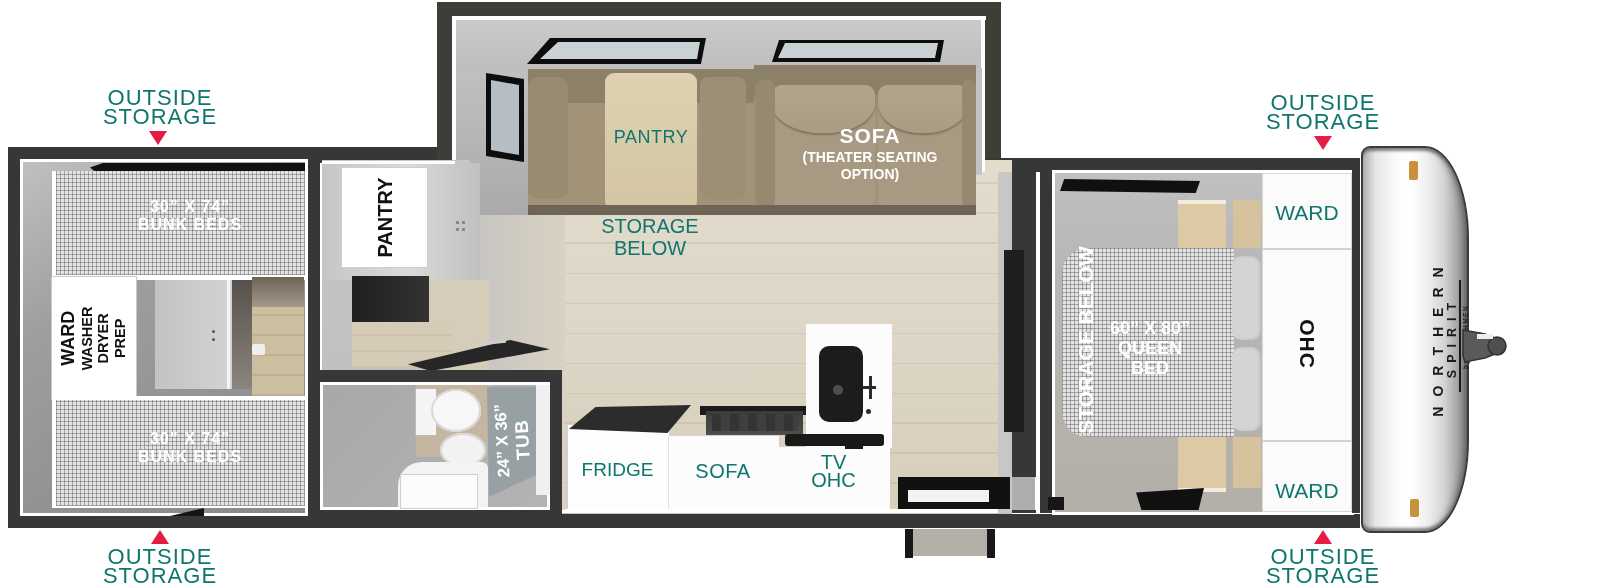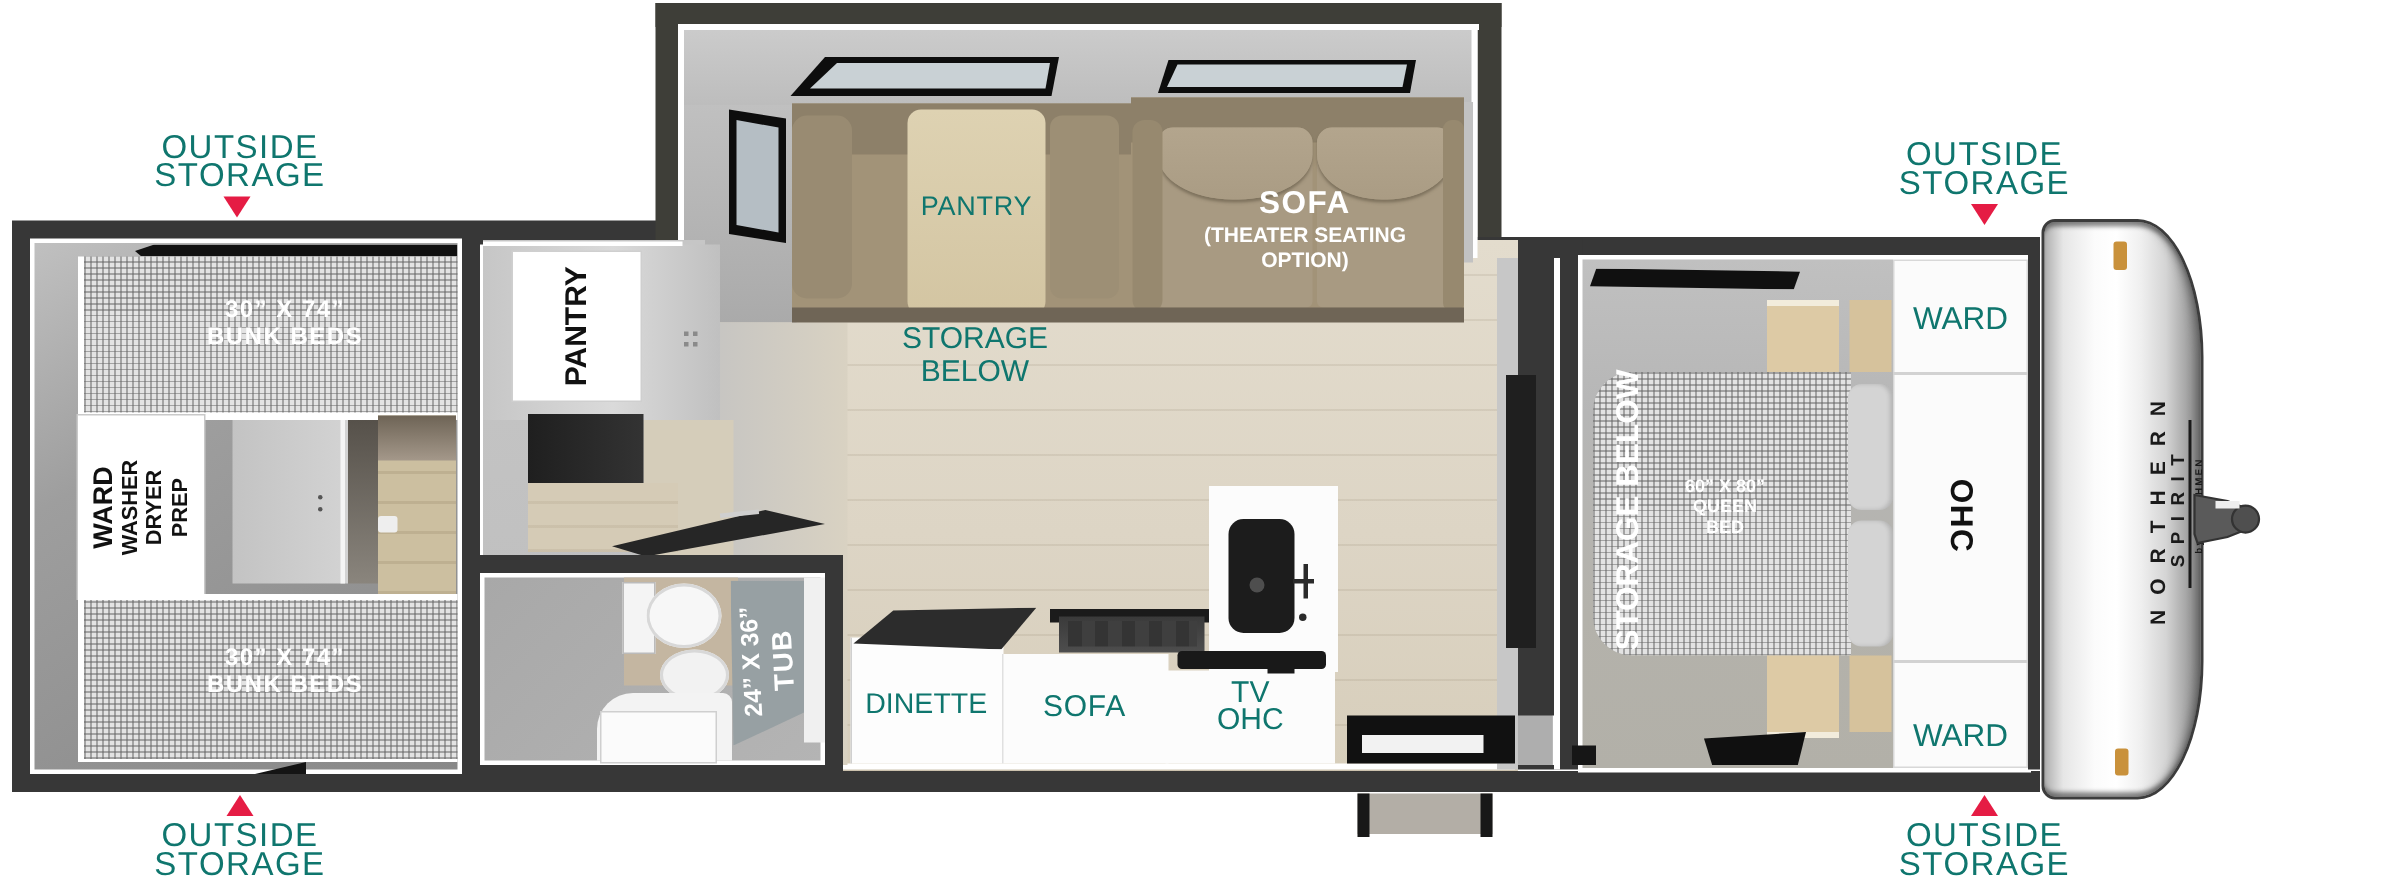--- a/index.html
+++ b/index.html
@@ -165,21 +165,21 @@
 <div class="abs" style="left:487px;top:387px;width:49px;height:110px;background:#97a0a3;clip-path:polygon(0 0,100% 0,100% 80%,4% 100%);"></div>
 
 <div class="abs" style="left:465px;top:390px;width:96px;height:100px;display:flex;align-items:center;justify-content:center;">
  <div style="transform:rotate(-93deg);font-weight:bold;color:#fff;text-align:center;font-size:16.5px;line-height:1.15;white-space:nowrap;">24” X 36”<br><span style="font-size:18.5px;letter-spacing:1px;">TUB</span></div>
 </div>
 
 <div class="abs" style="left:567px;top:425px;width:101px;height:84px;background:#fdfdfd;border-left:1px solid #d0d0d0;"></div>
 
 <div class="abs" style="left:567px;top:405px;width:124px;height:28px;background:#2c2c2c;clip-path:polygon(1.6% 86%,23% 7%,100% 0,81% 100%);"></div>
 
-<div class="lbl" style="left:567px;top:460px;width:101px;font-size:19px;">DINETTE</div>
+<div class="lbl" style="left:567px;top:460px;width:101px;font-size:19px;">FRIDGE</div>
 
 <div class="abs" style="left:668px;top:436px;width:110px;height:73px;background:#fcfcfc;border-left:1px solid #e0e0e0;"></div>
 
 <div class="lbl" style="left:668px;top:461px;width:110px;font-size:20px;letter-spacing:.5px;">SOFA</div>
 
 <div class="abs" style="left:700px;top:406px;width:108px;height:9px;background:#1b1b1b;"></div>
 <div class="abs" style="left:706px;top:411px;width:97px;height:24px;background:linear-gradient(180deg,#3a3a3a,#4e4e4e);"></div>
 <div class="abs" style="left:712px;top:414px;width:86px;height:17px;background:repeating-linear-gradient(90deg,#343434 0 9px,#3f3f3f 9px 18px);"></div>
 
 <div class="abs" style="left:806px;top:324px;width:86px;height:124px;background:#fcfcfc;"></div>
@@ -243,21 +243,21 @@
 
 <div class="abs check" style="left:1062px;top:248px;width:172px;height:189px;border-radius:26px 0 0 26px;"></div>
 
 <div class="abs" style="left:1232px;top:256px;width:30px;height:84px;background:#d4d4d4;border-radius:9px;box-shadow:inset -2px 0 3px rgba(0,0,0,.15);"></div>
 <div class="abs" style="left:1232px;top:347px;width:30px;height:84px;background:#d4d4d4;border-radius:9px;box-shadow:inset -2px 0 3px rgba(0,0,0,.15);"></div>
 
 <div class="abs" style="left:1036px;top:245px;width:100px;height:190px;display:flex;align-items:center;justify-content:center;">
   <div style="transform:rotate(-90deg);font-weight:bold;color:#fff;font-size:21px;white-space:nowrap;">STORAGE BELOW</div>
 </div>
 
-<div class="wlbl" style="left:1075px;top:318px;width:150px;font-size:12px;">60” X 80”<br>QUEEN<br>BED</div>
+<div class="wlbl" style="left:1075px;top:318px;width:150px;font-size:18px;">60” X 80”<br>QUEEN<br>BED</div>
 
 <div class="abs" style="left:1178px;top:437px;width:48px;height:51px;background:#ddcaa5;border-bottom:4px solid #f2ecdc;"></div>
 
 <div class="abs" style="left:1233px;top:437px;width:28px;height:51px;background:#d6c29c;"></div>
 
 <div class="abs" style="left:1048px;top:497px;width:16px;height:13px;background:#161616;"></div>
 
 <div class="abs" style="left:1136px;top:488px;width:68px;height:22px;background:#101010;clip-path:polygon(0 20%,100% 0,92% 100%,8% 100%);"></div>
 
 <div class="abs" style="left:1262px;top:173px;width:90px;height:339px;background:#fbfbfb;box-shadow:inset 0 0 0 1px #d8d8d8;"></div>

